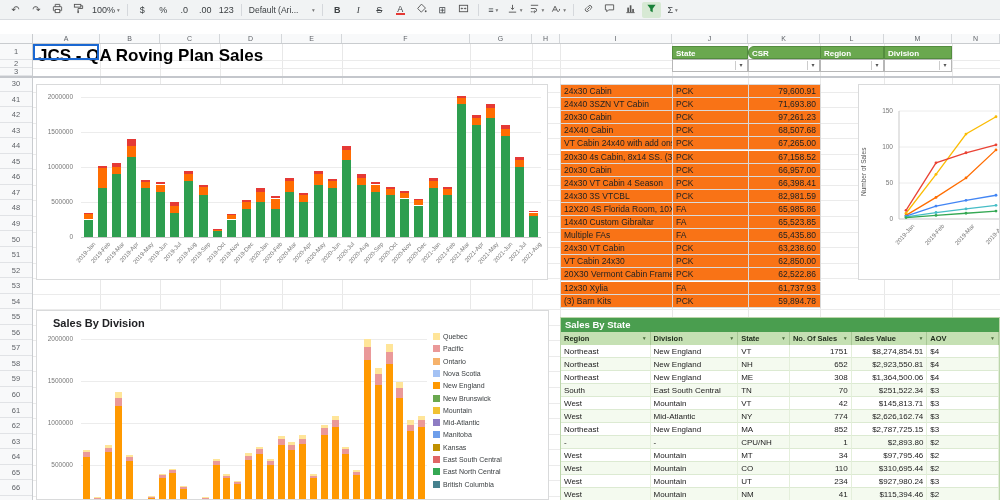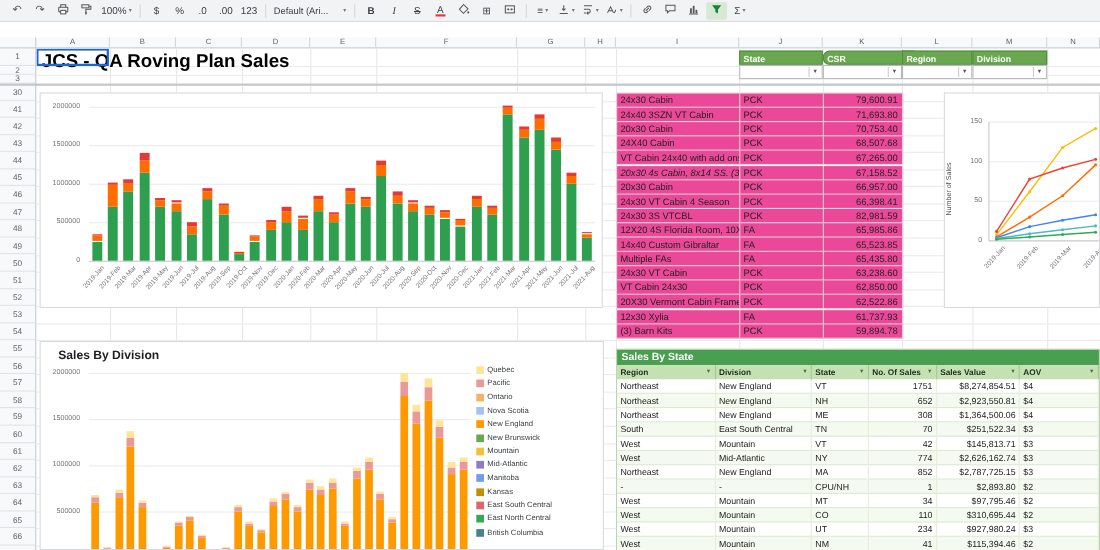--- a/index.html
+++ b/index.html
@@ -73,21 +73,21 @@
     white-space:nowrap;}
   .lg-sq{width:7px;height:7px;flex:0 0 auto;}
   .ylabel{position:absolute;left:1px;top:42px;height:90px;font-size:6.5px;color:#555;
     writing-mode:vertical-rl;transform:rotate(180deg);text-align:center;}
   
   .ptable{position:absolute;left:527px;top:40px;width:261px;height:224px;border-left:1px solid #d9d9d9;
     border-top:1px solid #d9d9d9;box-sizing:border-box;background:#fff;z-index:2;}
   .pt-row{position:absolute;left:0;display:flex;width:100%;}
   .pt-cell{height:13.1px;line-height:13px;font-size:8.5px;color:#222;border-right:1px solid #d9d9d9;
     border-bottom:1px solid #d9d9d9;box-sizing:border-box;padding-left:3px;overflow:hidden;
-    white-space:nowrap;background:#ec4899;}
+    white-space:nowrap;background:#f97316;}
   .pt-num{text-align:right;padding-right:4px;padding-left:0;}
   
   .stable{position:absolute;left:527px;top:273px;width:440px;z-index:2;background:#fff;
     border:1px solid #bcd6ab;box-sizing:border-box;}
   .st-title{height:14px;background:#4a9e4f;color:#fff;font-weight:bold;font-size:9.5px;
     line-height:14px;padding-left:4px;}
   .st-head{display:flex;height:13px;background:#c5e0b3;}
   .st-h{font-size:7.5px;font-weight:bold;color:#1d2b1a;line-height:13px;padding:0 3px;
     box-sizing:border-box;border-right:1px solid #a8c795;display:flex;justify-content:space-between;
     align-items:center;white-space:nowrap;overflow:hidden;}
@@ -618,34 +618,34 @@
           <div class="pt-cell pt-num" style="width: 72px;">79,600.91</div>
         </div>
         <div class="pt-row" style="top: 13.1px;">
           <div class="pt-cell" style="width: 112px;">24x40 3SZN VT Cabin</div>
           <div class="pt-cell" style="width: 76px;">PCK</div>
           <div class="pt-cell pt-num" style="width: 72px;">71,693.80</div>
         </div>
         <div class="pt-row" style="top: 26.2px;">
           <div class="pt-cell" style="width: 112px;">20x30 Cabin</div>
           <div class="pt-cell" style="width: 76px;">PCK</div>
-          <div class="pt-cell pt-num" style="width: 72px;">70,753.40</div>
+          <div class="pt-cell pt-num" style="width: 72px;">97,261.23</div>
         </div>
         <div class="pt-row" style="top: 39.3px;">
           <div class="pt-cell" style="width: 112px;">24X40 Cabin</div>
           <div class="pt-cell" style="width: 76px;">PCK</div>
           <div class="pt-cell pt-num" style="width: 72px;">68,507.68</div>
         </div>
         <div class="pt-row" style="top: 52.4px;">
           <div class="pt-cell" style="width: 112px;">VT Cabin 24x40 with add ons</div>
           <div class="pt-cell" style="width: 76px;">PCK</div>
           <div class="pt-cell pt-num" style="width: 72px;">67,265.00</div>
         </div>
         <div class="pt-row" style="top: 65.5px;">
-          <div class="pt-cell" style="width: 112px; font-style: italic;">20x30 4s Cabin, 8x14 SS. (3</div>
+          <div class="pt-cell" style="width: 112px;">20x30 4s Cabin, 8x14 SS. (3</div>
           <div class="pt-cell" style="width: 76px;">PCK</div>
           <div class="pt-cell pt-num" style="width: 72px;">67,158.52</div>
         </div>
         <div class="pt-row" style="top: 78.6px;">
           <div class="pt-cell" style="width: 112px;">20x30 Cabin</div>
           <div class="pt-cell" style="width: 76px;">PCK</div>
           <div class="pt-cell pt-num" style="width: 72px;">66,957.00</div>
         </div>
         <div class="pt-row" style="top: 91.7px; align-items: center;">
           <div class="pt-cell" style="width: 112px;">24x30 VT Cabin 4 Season</div>

